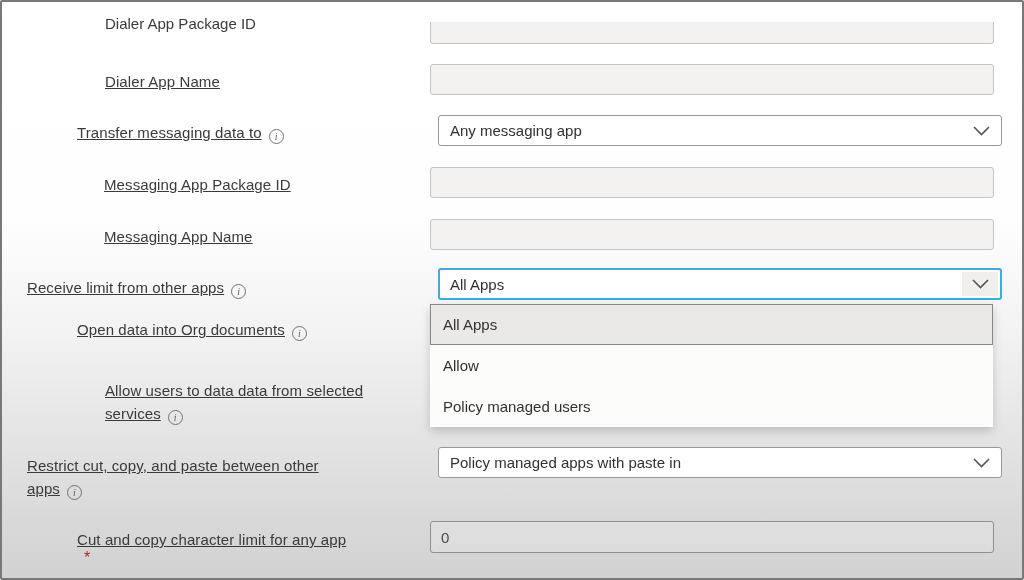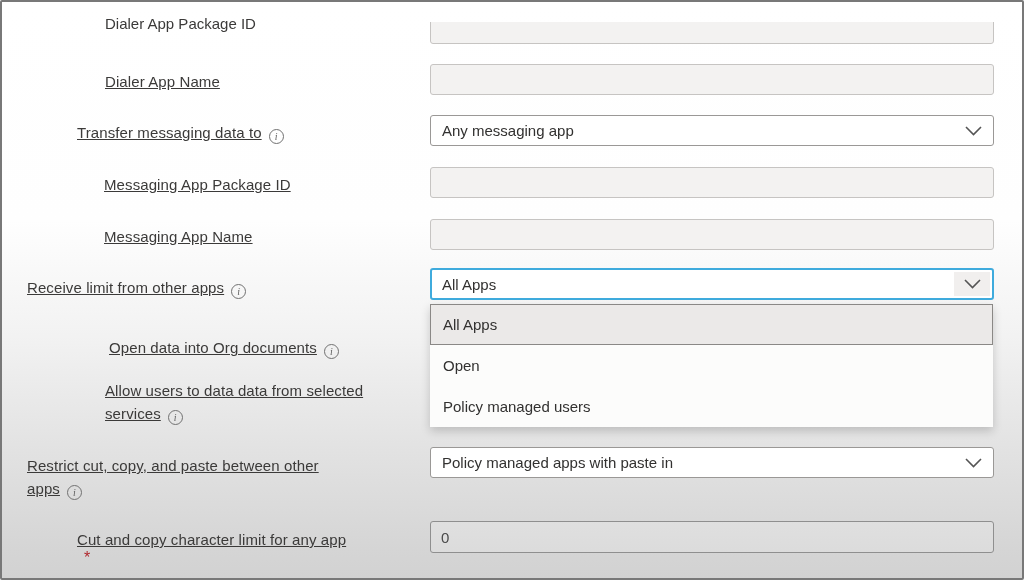--- a/index.html
+++ b/index.html
@@ -64,20 +64,21 @@
     border: 1px solid #8f8f8f;
     color: #4a4a4a;
   }
   .dd {
     background: #ffffff;
     border: 1px solid #9a9896;
     display: flex;
     align-items: center;
     padding: 0 36px 0 11px;
     cursor: pointer;
+    margin-left: 8px;
   }
   .dd .chev {
     position: absolute;
     right: 11px; top: 50%;
     transform: translateY(-50%);
     width: 18px; height: 18px;
     display: flex; align-items: center; justify-content: center;
   }
   .dd-focused {
     border: 2px solid #3fabdd;
@@ -102,21 +103,21 @@
   .l2  { left: 103px; top: 68px; }
   .f2  { top: 62px; }
   .l3  { left: 75px;  top: 119px; }
   .f3  { top: 113px; }
   .l4  { left: 102px; top: 171px; }
   .f4  { top: 165px; }
   .l5  { left: 102px; top: 223px; }
   .f5  { top: 217px; }
   .l6  { left: 25px;  top: 274px; }
   .f6  { top: 266px; height: 32px; }
-  .l7  { left: 75px;  top: 334px; margin-left: 32px; }
+  .l7  { left: 75px;  top: 316px; }
   .l8  { left: 103px; top: 377px; width: 305px; }
   .l9  { left: 25px;  top: 452px; width: 300px; }
   .f9  { top: 445px; }
   .l10 { left: 75px;  top: 526px; }
   .f10 { top: 519px; height: 32px; }
   .req {
     position: absolute; left: 82px; top: 546px;
     color: #b0272d; font-size: 16px; line-height: 20px;
   }
 
@@ -193,21 +194,21 @@
       <span class="chev" style="position:static;transform:none;">
         <svg width="17" height="10" viewBox="0 0 17 10">
             <polyline points="1,1 8.5,8.5 16,1" fill="none" stroke="#555" stroke-width="1.6"></polyline>
           </svg>
       </span>
     </span>
   </div>
 
   <div class="ddlist">
     <div class="opt sel">All Apps</div>
-    <div class="opt">Open</div>
+    <div class="opt">Allow</div>
     <div class="opt">Policy managed users</div>
   </div>
 
   <div class="lbl l7">
     <span class="txt">Open data into Org documents</span><span class="info">i</span>
   </div>
 
   <div class="lbl l8">
     <span class="txt">Allow users to data data from selected services</span><span class="info">i</span>
   </div>

